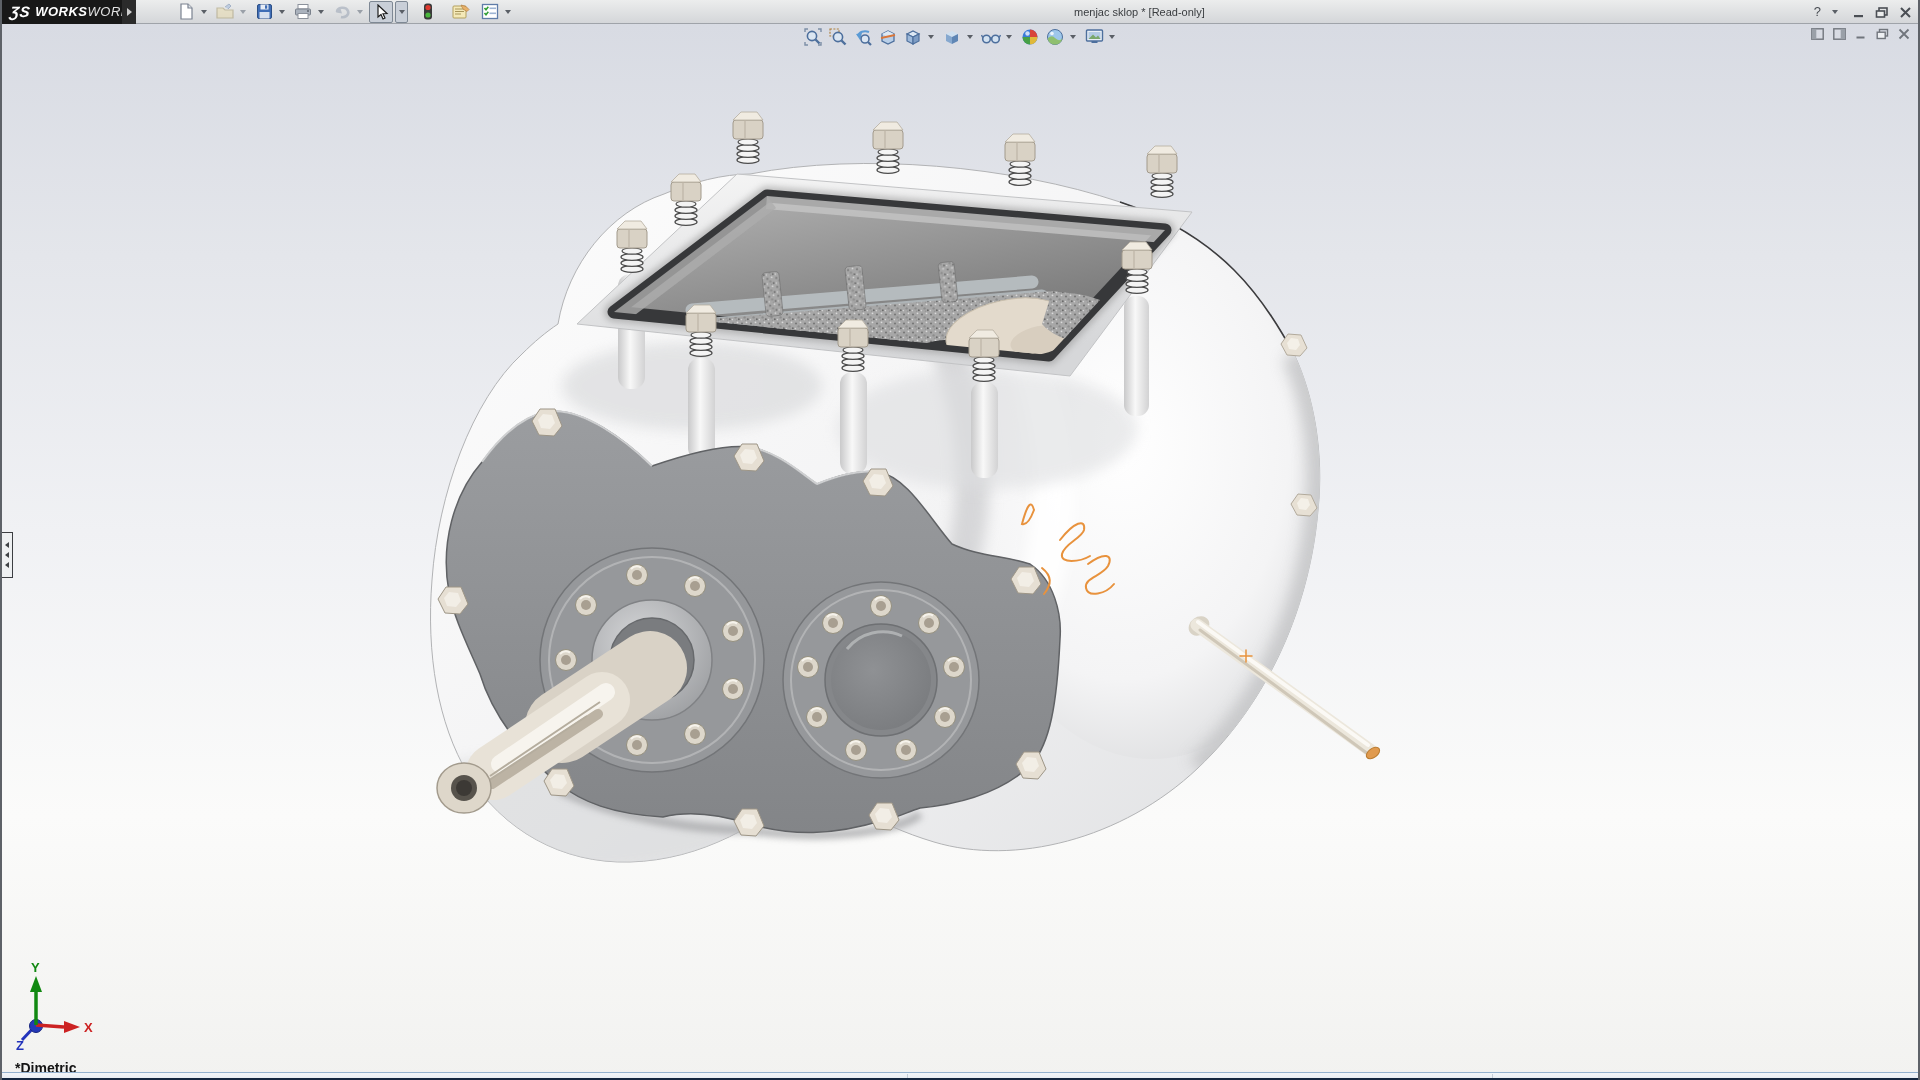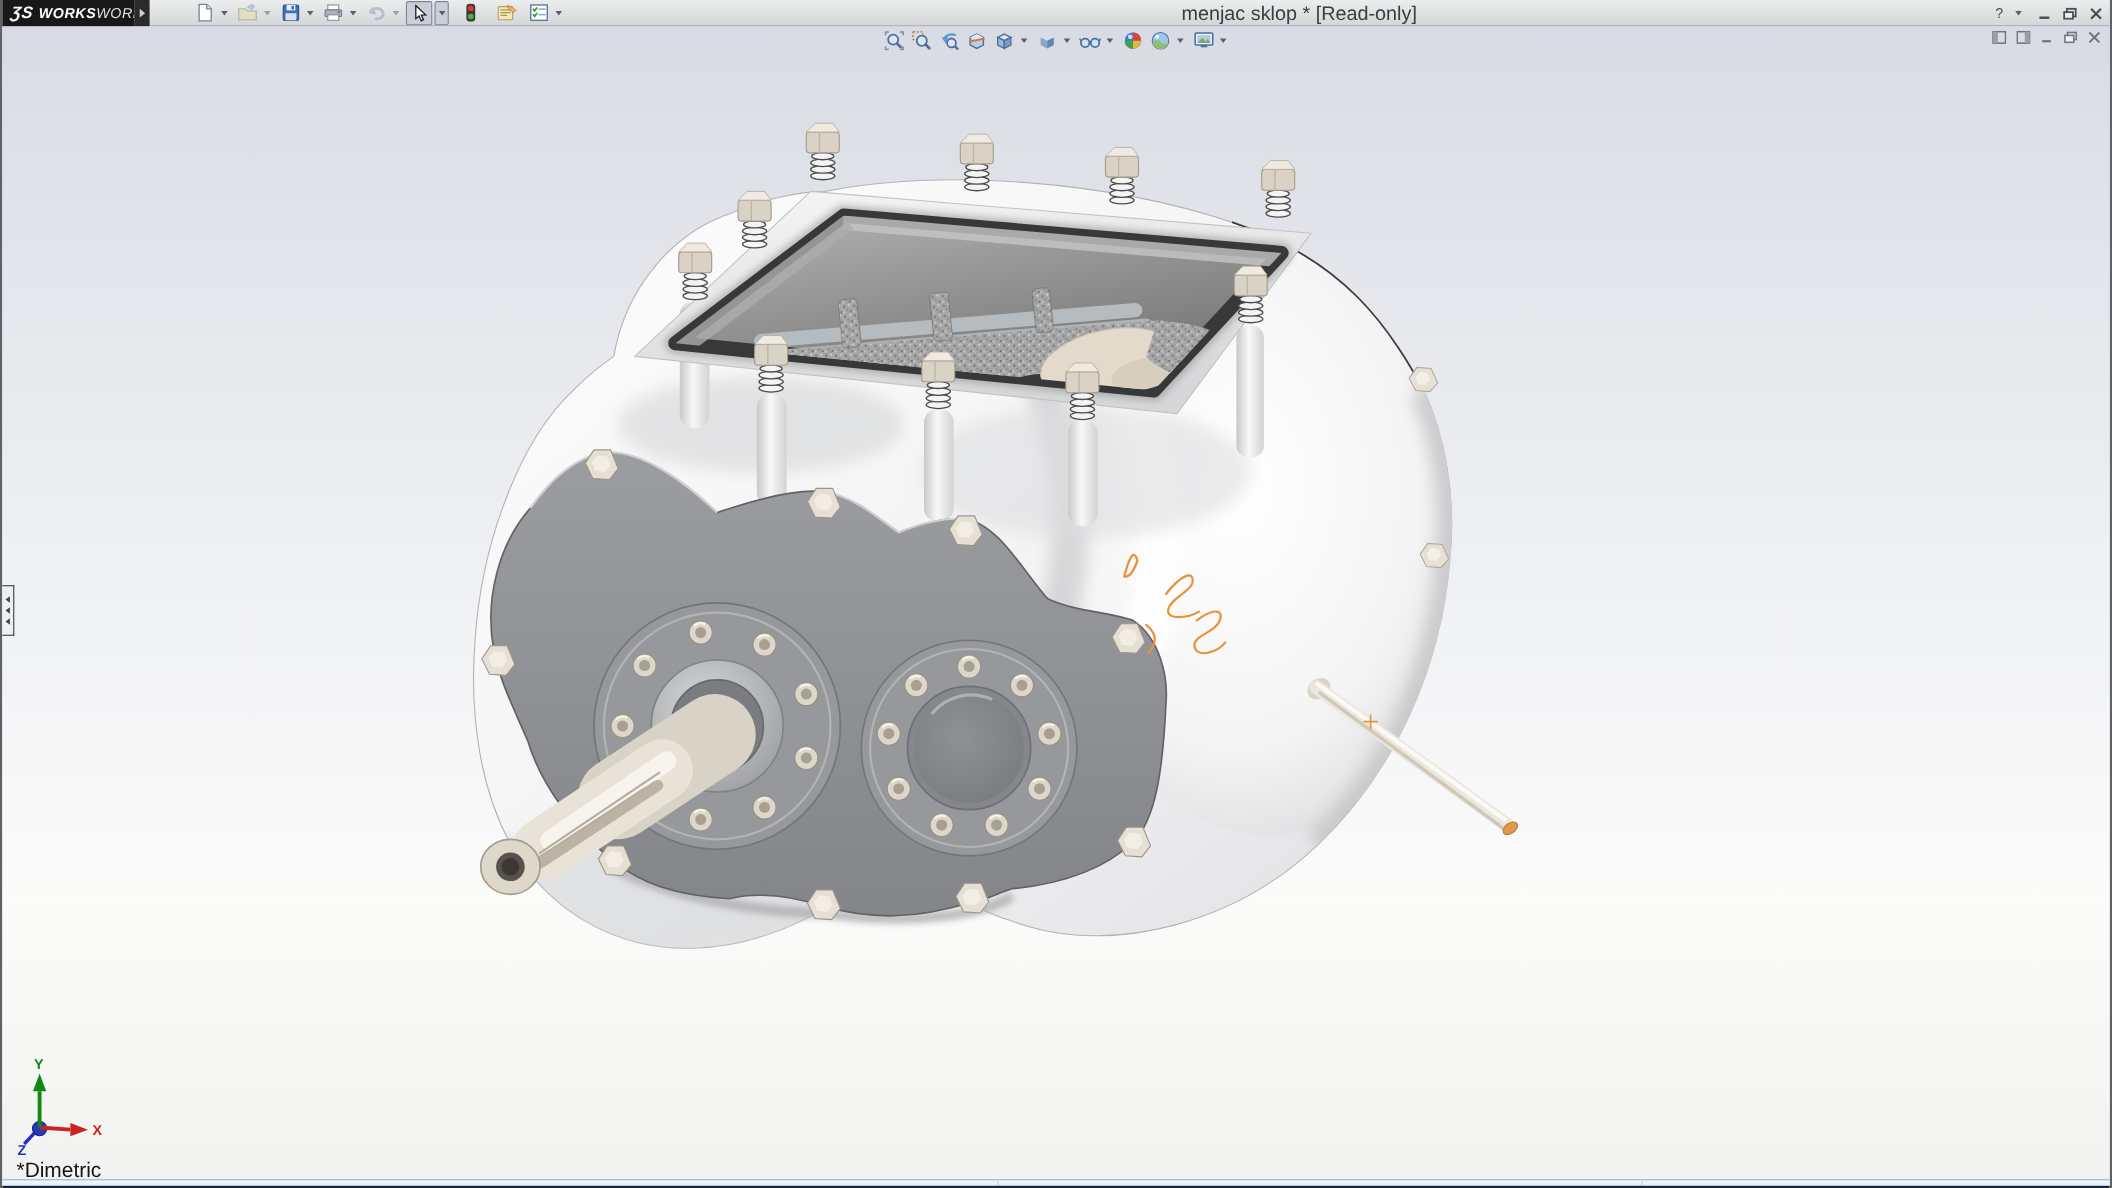--- a/index.html
+++ b/index.html
@@ -19,36 +19,36 @@
   .logo-tab{height:24px;width:14px;background:#2b2b2b;display:flex;align-items:center;justify-content:center;}
   .logo-tab .tri{width:0;height:0;border-top:4px solid transparent;border-bottom:4px solid transparent;border-left:5px solid #cfcfcf;}
   .tbar{display:flex;align-items:center;gap:2px;margin-left:38px;}
   .tbtn{display:flex;align-items:center;justify-content:center;width:24px;height:22px;}
   .tbtn svg{display:block;}
   .pressed{background:#c9cfd8;border:1px solid #7e8894;border-radius:2px;}
   .caret{width:0;height:0;border-left:3.5px solid transparent;border-right:3.5px solid transparent;
     border-top:4px solid #5a5f66;display:inline-block;margin:0 4px 0 1px;}
   .caret.dim{border-top-color:#9aa0a8;}
   .title-text{position:absolute;left:1072px;top:0;height:32px;line-height:24px;
-    font-size:18px;color:#3a3d40;text-align:center;}
+    font-size:11px;color:#3a3d40;text-align:center;}
   .winctl{position:absolute;right:6px;top:0;height:24px;display:flex;align-items:center;gap:10px;color:#4a4e54;}
   .winctl .glyph{font-size:13px;line-height:24px;}
   .winctl svg{display:block;}
   
   .viewport{position:absolute;top:24px;left:0;right:0;bottom:0;
     background:linear-gradient(180deg,#d8dbe3 0%,#e4e6eb 22%,#f0f1f4 48%,#fbfbfa 75%,#f2f2f0 100%);}
   .headsup{position:absolute;top:3px;left:800px;display:flex;align-items:center;gap:3px;}
   .hbtn{display:flex;align-items:center;justify-content:center;width:22px;height:20px;}
   .vpctl{position:absolute;top:4px;right:8px;display:flex;align-items:center;gap:9px;color:#70757c;}
   .vpctl svg{display:block;}
   .side-tab{position:absolute;left:0;top:508px;width:11px;height:46px;background:#eef0f2;
     border:1px solid #3c3e42;border-left:none;display:flex;flex-direction:column;
     align-items:center;justify-content:center;gap:4px;}
   .side-tab .arrow{width:0;height:0;border-top:3px solid transparent;border-bottom:3px solid transparent;border-right:4px solid #3f4246;}
-  .view-label{position:absolute;left:13px;bottom:4px;font-size:19px;color:#141414;}
+  .view-label{position:absolute;left:13px;bottom:4px;font-size:14px;color:#141414;font-weight:bold;}
   .statusbar{position:absolute;left:0;right:0;bottom:0;height:8px;
     background:linear-gradient(#f3f6f9,#e6ebf1);border-top:1px solid #94b1ce;}
   .statusbar::after{content:"";position:absolute;left:0;right:0;bottom:0;height:2px;background:#15273f;}
   .sb-div{position:absolute;top:1px;bottom:2px;width:1px;background:#c4cdd7;}
   .modelsvg{position:absolute;left:0;top:0;}
 </style>
 </head>
 <body>
 
 <div class="app">

